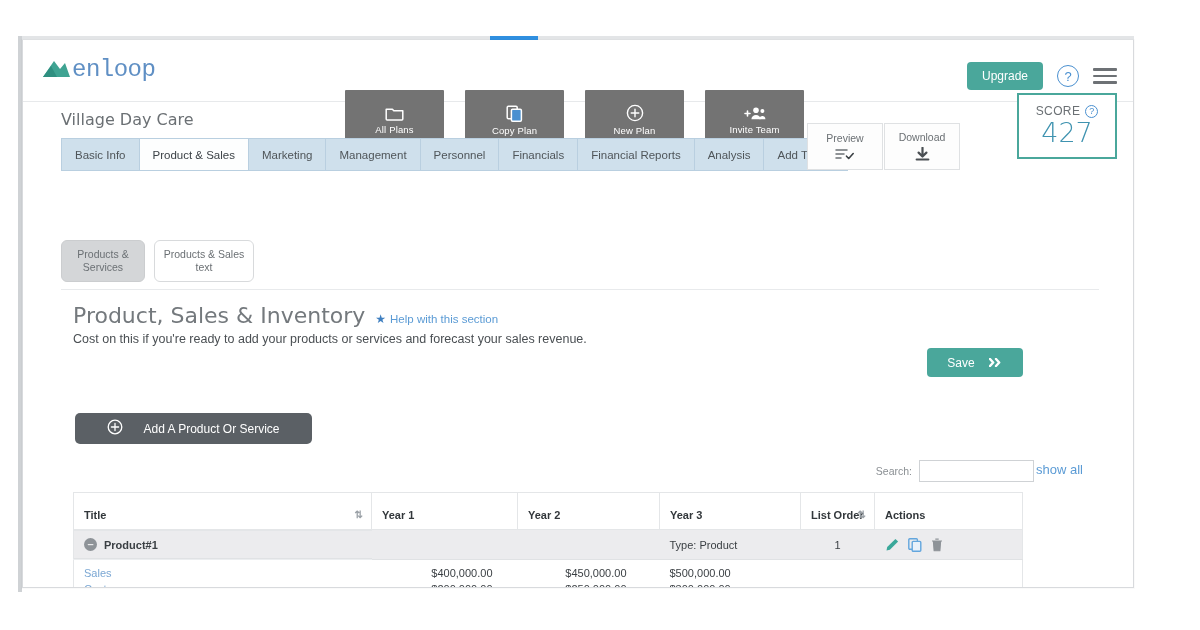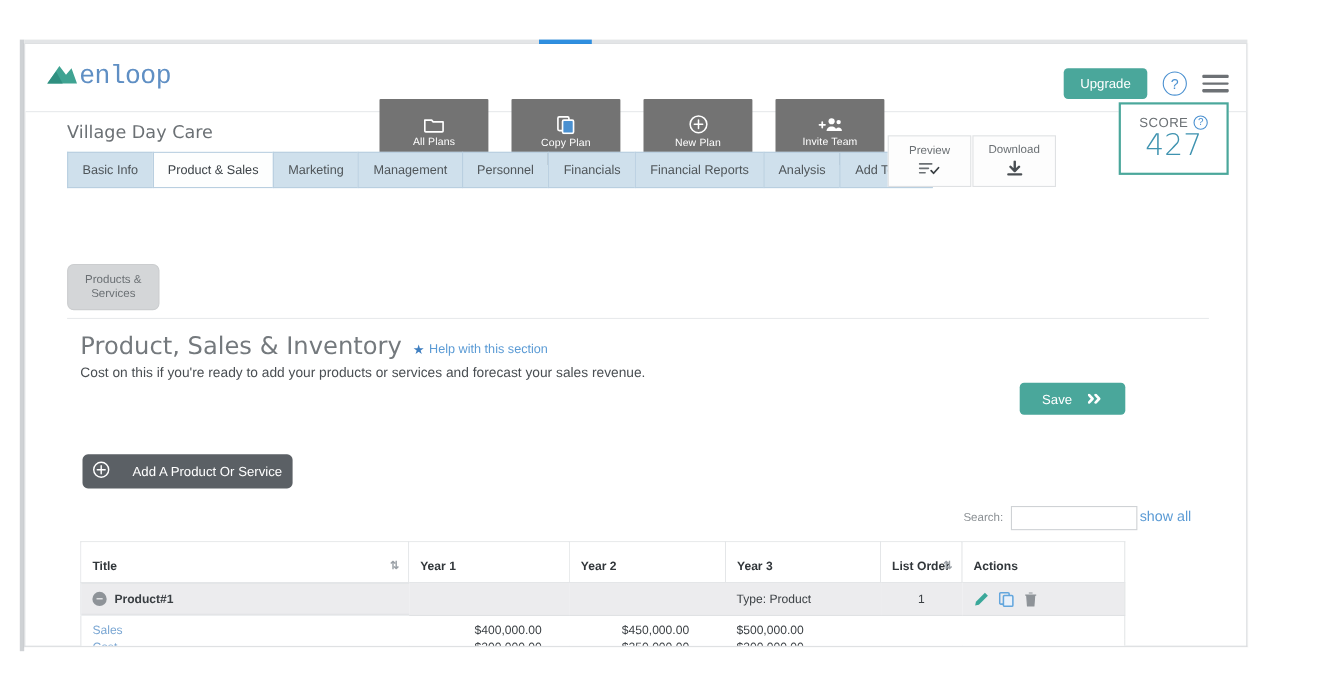--- a/index.html
+++ b/index.html
@@ -196,21 +196,21 @@
   .savebtn {
     position: absolute; right: 110px; top: 52px;
     width: 96px; height: 29px;
     background: #4aa79b; color: #fff; border: none; border-radius: 4px;
     display: flex; align-items: center; justify-content: center; gap: 14px;
     font-size: 12px; cursor: pointer;
     font-family: "Liberation Sans", sans-serif;
   }
   .addbtn {
     position: absolute; left: 52px; top: 117px;
-    width: 191px; height: 31px;
+    width: 237px; height: 31px;
     background: #5b6065; color: #fff; border: none; border-radius: 5px;
     display: flex; align-items: center; justify-content: center; gap: 20px;
     font-size: 12px; cursor: pointer;
     font-family: "Liberation Sans", sans-serif;
   }
 
   .searchrow {
     position: absolute; right: 99px; top: 164px;
     display: flex; align-items: center; gap: 7px;
   }
@@ -392,20 +392,26 @@
         </span>
       </div>
     </div>
   </div>
 
   <div class="subtabs">
     <div class="subtab sel">
       <span>
         <span>Products &amp;</span><br>
         <span>Services</span>
+      </span>
+    </div>
+    <div class="subtab out">
+      <span>
+        <span>Products &amp; Sales</span><br>
+        <span>text</span>
       </span>
     </div>
   </div>
   <div class="divider"></div>
 
   <div class="main">
     <div class="sec-h">
       <h1>Product, Sales &amp; Inventory</h1>
       <span class="helplink">
         <span class="star">★</span>

